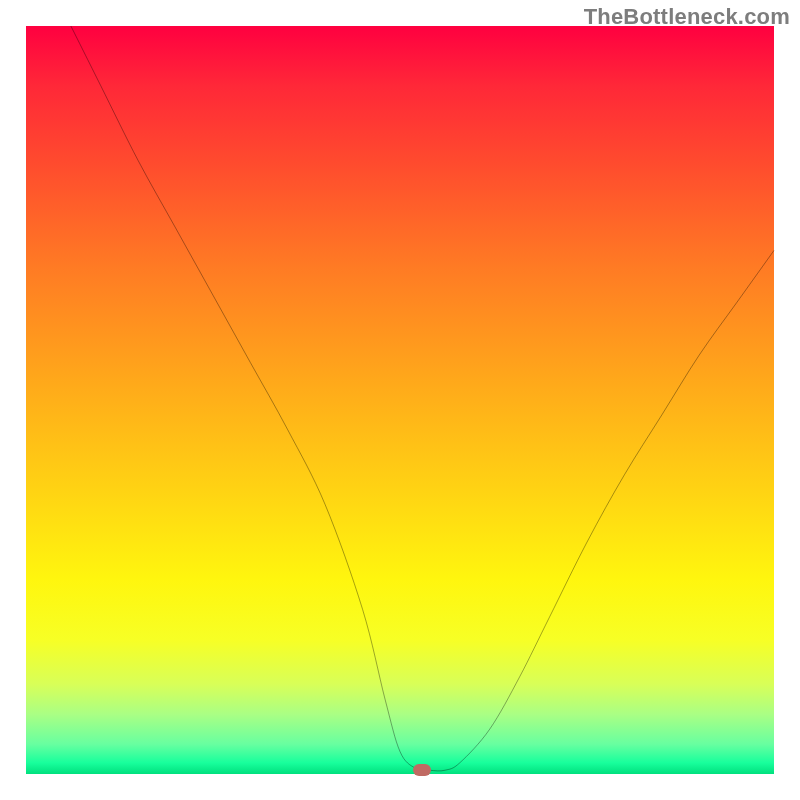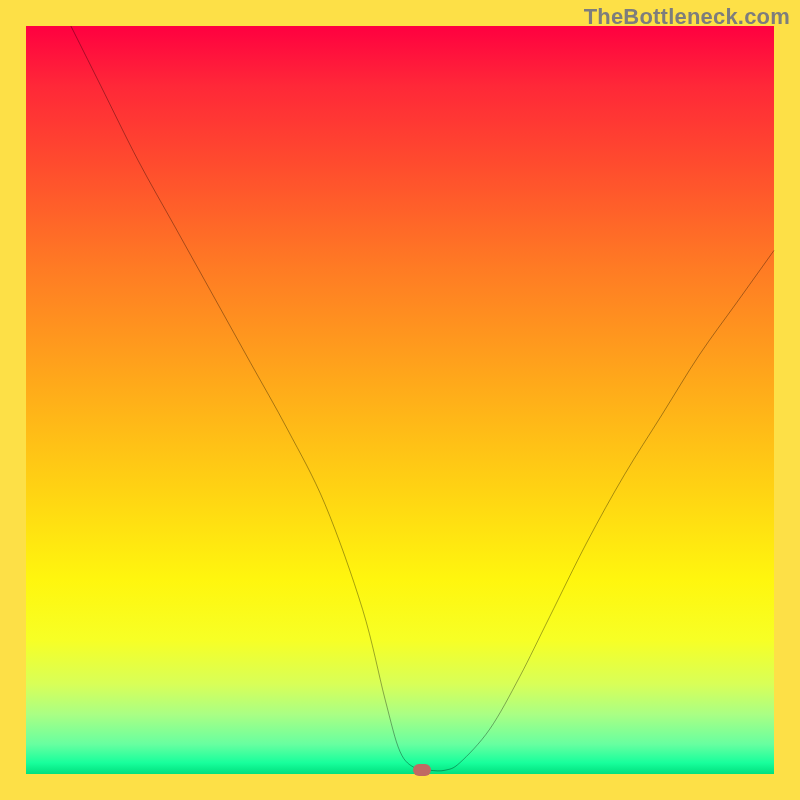--- a/index.html
+++ b/index.html
@@ -1,21 +1,21 @@
 <!DOCTYPE html>
 <html><head>
 <meta charset="utf-8">
 <style>
   * { margin: 0; padding: 0; box-sizing: border-box; }
   html, body { width: 800px; height: 800px; overflow: hidden; background: #000; }
   .frame {
     position: relative;
     width: 800px;
     height: 800px;
-    background: #fde047;
+    background: #ffffff;
   }
   .watermark {
     position: absolute;
     top: 4px;
     right: 10px;
     font-family: Arial, Helvetica, sans-serif;
     font-size: 22px;
     font-weight: 600;
     color: #7d7d7d;
     letter-spacing: 0.2px;

